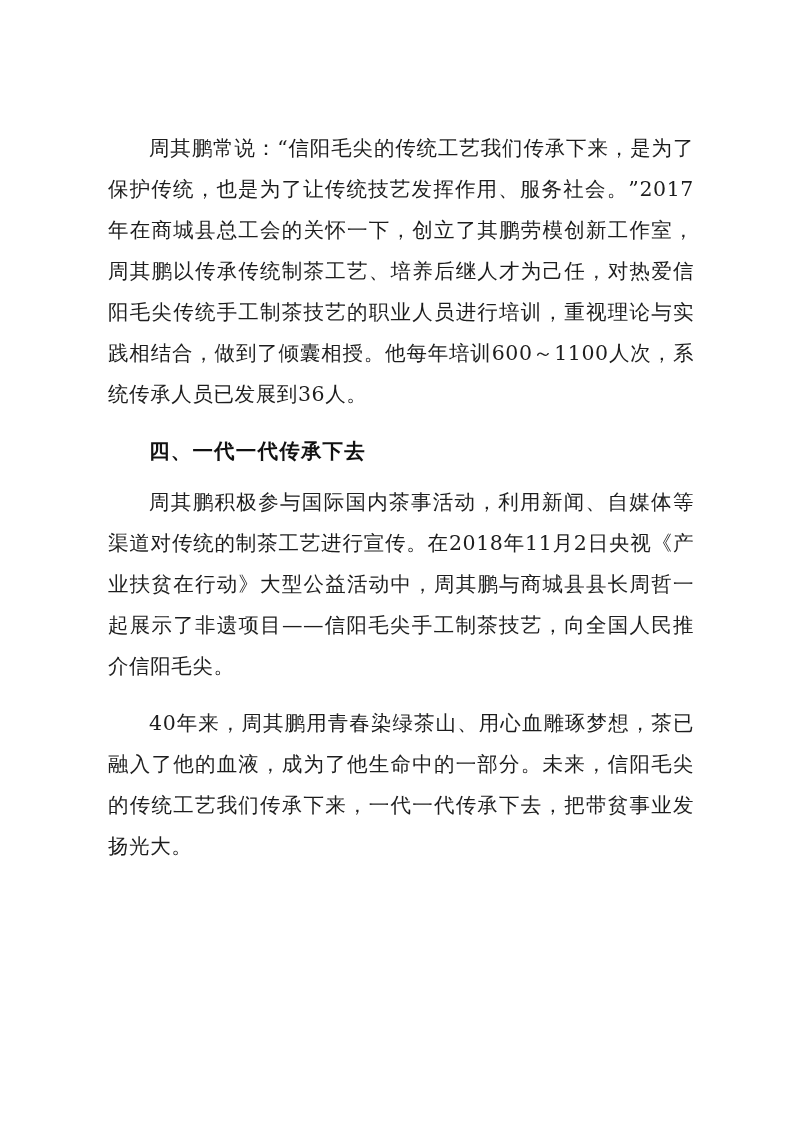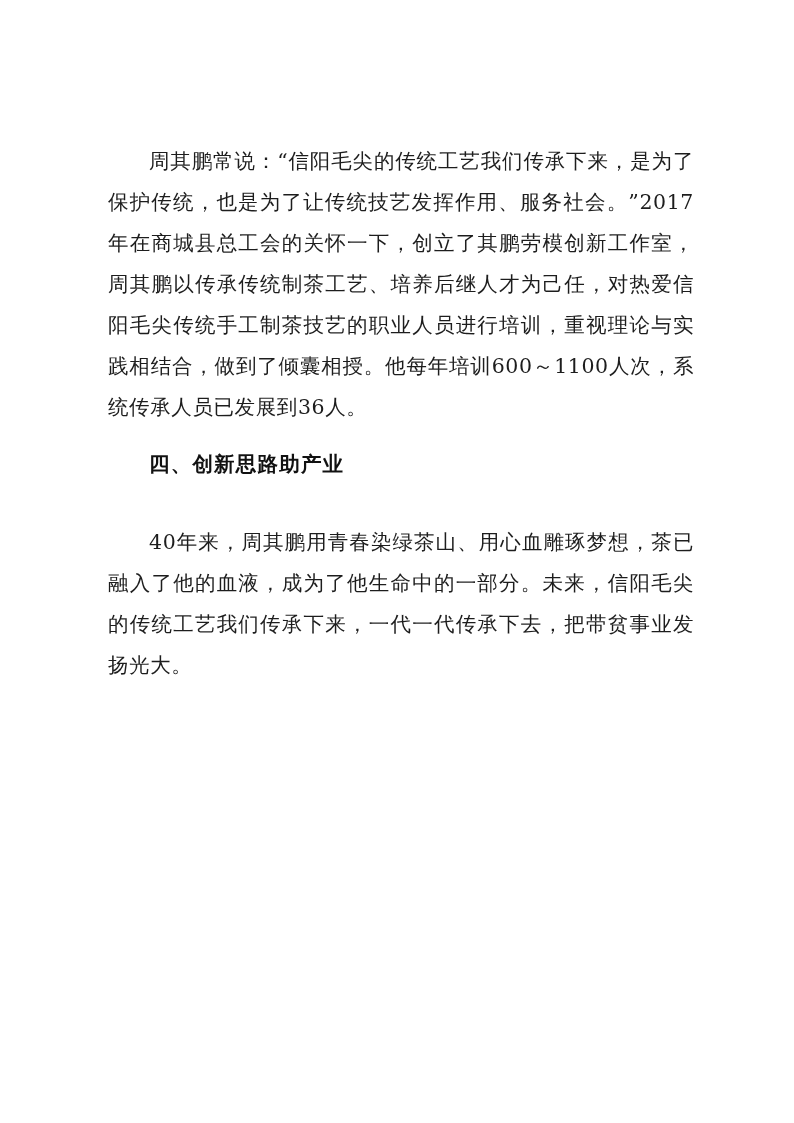--- a/index.html
+++ b/index.html
@@ -18,21 +18,21 @@
     position: relative;
     width: 794px;
     height: 1123px;
     box-sizing: border-box;
     padding: 128px 100px 60px 108px;
   }
   .doc-body {
     width: 100%;
   }
   p.para {
-    margin: 13px 0 2px 0;
+    margin: 0 0 2px 0;
     font-size: 20.5px;
     line-height: 41px;
     text-align: justify;
     text-justify: inter-ideograph;
     text-indent: 2em;
     letter-spacing: 0.6px;
     color: #1d1d1d;
     font-family: "DejaVu Serif", "Liberation Serif", serif;
   }
   h2.heading {
@@ -50,21 +50,22 @@
   }
 </style>
 </head>
 <body>
 
 <div class="page">
   <div class="doc-body">
 
     <p class="para">周其鹏常说：“信阳毛尖的传统工艺我们传承下来，是为了保护传统，也是为了让传统技艺发挥作用、服务社会。”2017年在商城县总工会的关怀一下，创立了其鹏劳模创新工作室，周其鹏以传承传统制茶工艺、培养后继人才为己任，对热爱信阳毛尖传统手工制茶技艺的职业人员进行培训，重视理论与实践相结合，做到了倾囊相授。他每年培训600～1100人次，系统传承人员已发展到36人。</p>
 
-    <h2 class="heading">四、创新思路助产业</h2>
+    <h2 class="heading">四、一代一代传承下去</h2>
 
+    <p class="para">周其鹏积极参与国际国内茶事活动，利用新闻、自媒体等渠道对传统的制茶工艺进行宣传。在2018年11月2日央视《产业扶贫在行动》大型公益活动中，周其鹏与商城县县长周哲一起展示了非遗项目——信阳毛尖手工制茶技艺，向全国人民推介信阳毛尖。</p>
 
     <div class="para-gap"></div>
 
     <p class="para">40年来，周其鹏用青春染绿茶山、用心血雕琢梦想，茶已融入了他的血液，成为了他生命中的一部分。未来，信阳毛尖的传统工艺我们传承下来，一代一代传承下去，把带贫事业发扬光大。</p>
 
   </div>
 </div>
 
 </body></html>

